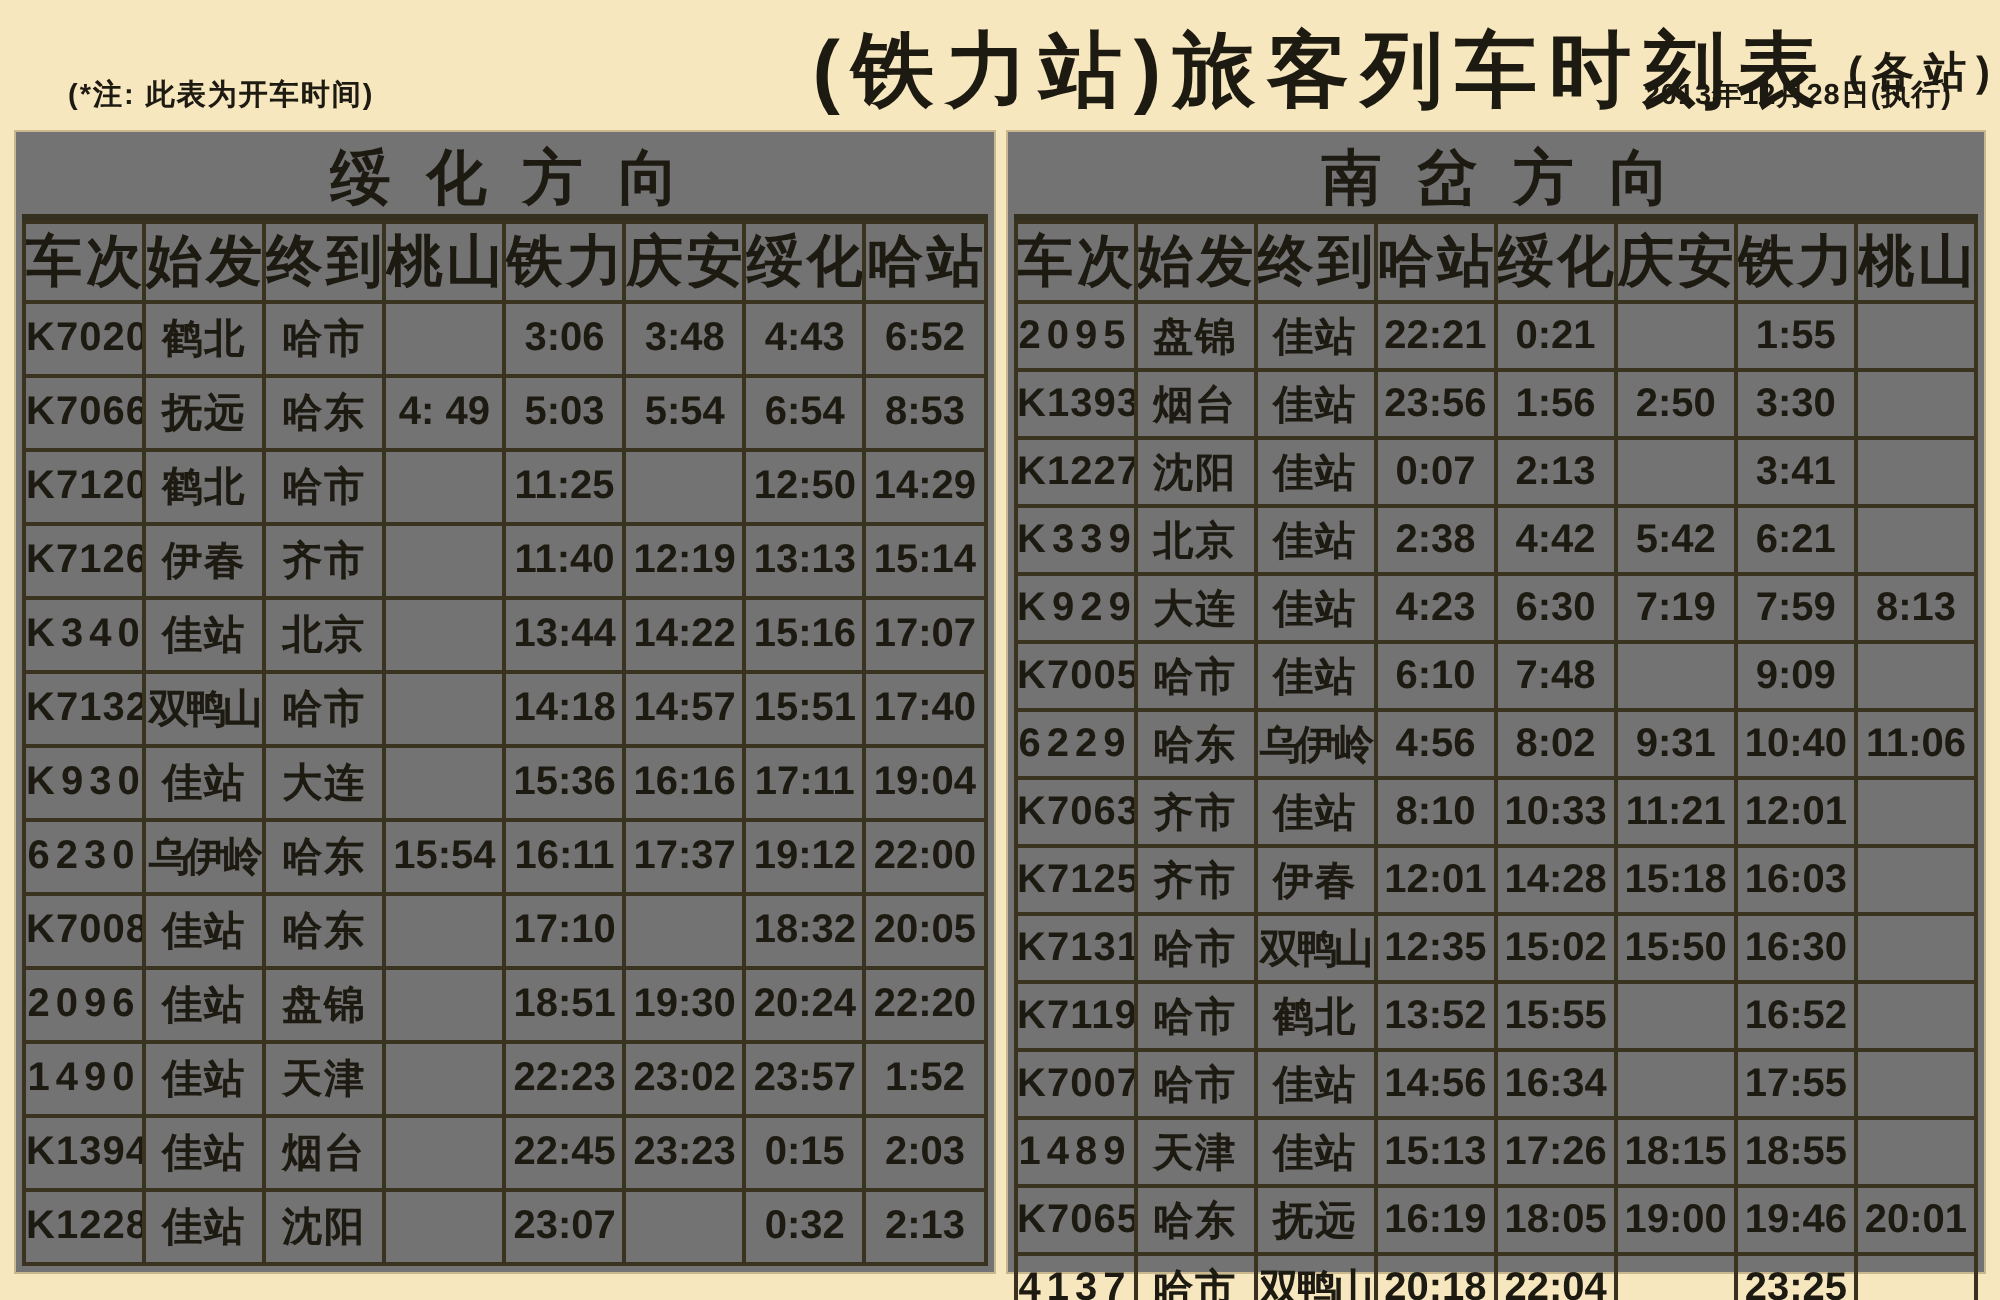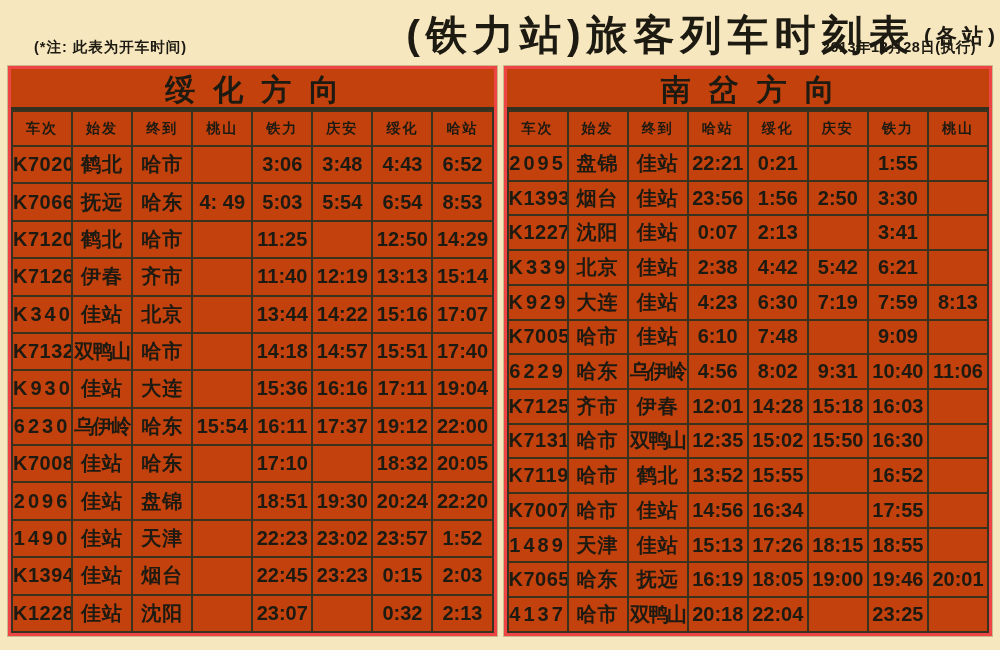--- a/index.html
+++ b/index.html
@@ -67,22 +67,22 @@
     position: absolute;
     top: 66px;
     left: 8px;
     right: 8px;
     display: flex;
     gap: 7px;
   }
   .ttable {
     flex: 1;
     height: 570px;
-    border: 3px solid #ef4444;
-    background: #c2410c;
+    border: 3px solid #737373;
+    background: #737373;
     box-sizing: border-box;
     box-shadow: 0 0 0 1px #c9b88d;
   }
   .dir {
     height: 41px;
     line-height: 41px;
     text-align: center;
     font-size: 30px;
     font-weight: bold;
     letter-spacing: 18px;
@@ -99,21 +99,21 @@
   table.grid th,
   table.grid td {
     border: 2px solid #38321f;
     padding: 0;
     text-align: center;
     vertical-align: middle;
     overflow: hidden;
     white-space: nowrap;
   }
   table.grid th {
-    font-size: 14px;
+    font-size: 28px;
     font-weight: bold;
     letter-spacing: 2px;
     height: 33px;
   }
   table.grid td {
     font-size: 20px;
     font-weight: bold;
     height: 32px;
   }
   td.time { letter-spacing: 0px; }
@@ -371,20 +371,30 @@
               <td class="train spread">6229</td>
               <td class="cn">哈东</td>
               <td class="cn tight">乌伊岭</td>
               <td class="time">4:56</td>
               <td class="time">8:02</td>
               <td class="time">9:31</td>
               <td class="time">10:40</td>
               <td class="time">11:06</td>
             </tr>
             <tr>
+              <td class="train">K7063</td>
+              <td class="cn">齐市</td>
+              <td class="cn">佳站</td>
+              <td class="time">8:10</td>
+              <td class="time">10:33</td>
+              <td class="time">11:21</td>
+              <td class="time">12:01</td>
+              <td class="time"></td>
+            </tr>
+            <tr>
               <td class="train">K7125</td>
               <td class="cn">齐市</td>
               <td class="cn">伊春</td>
               <td class="time">12:01</td>
               <td class="time">14:28</td>
               <td class="time">15:18</td>
               <td class="time">16:03</td>
               <td class="time"></td>
             </tr>
             <tr>

